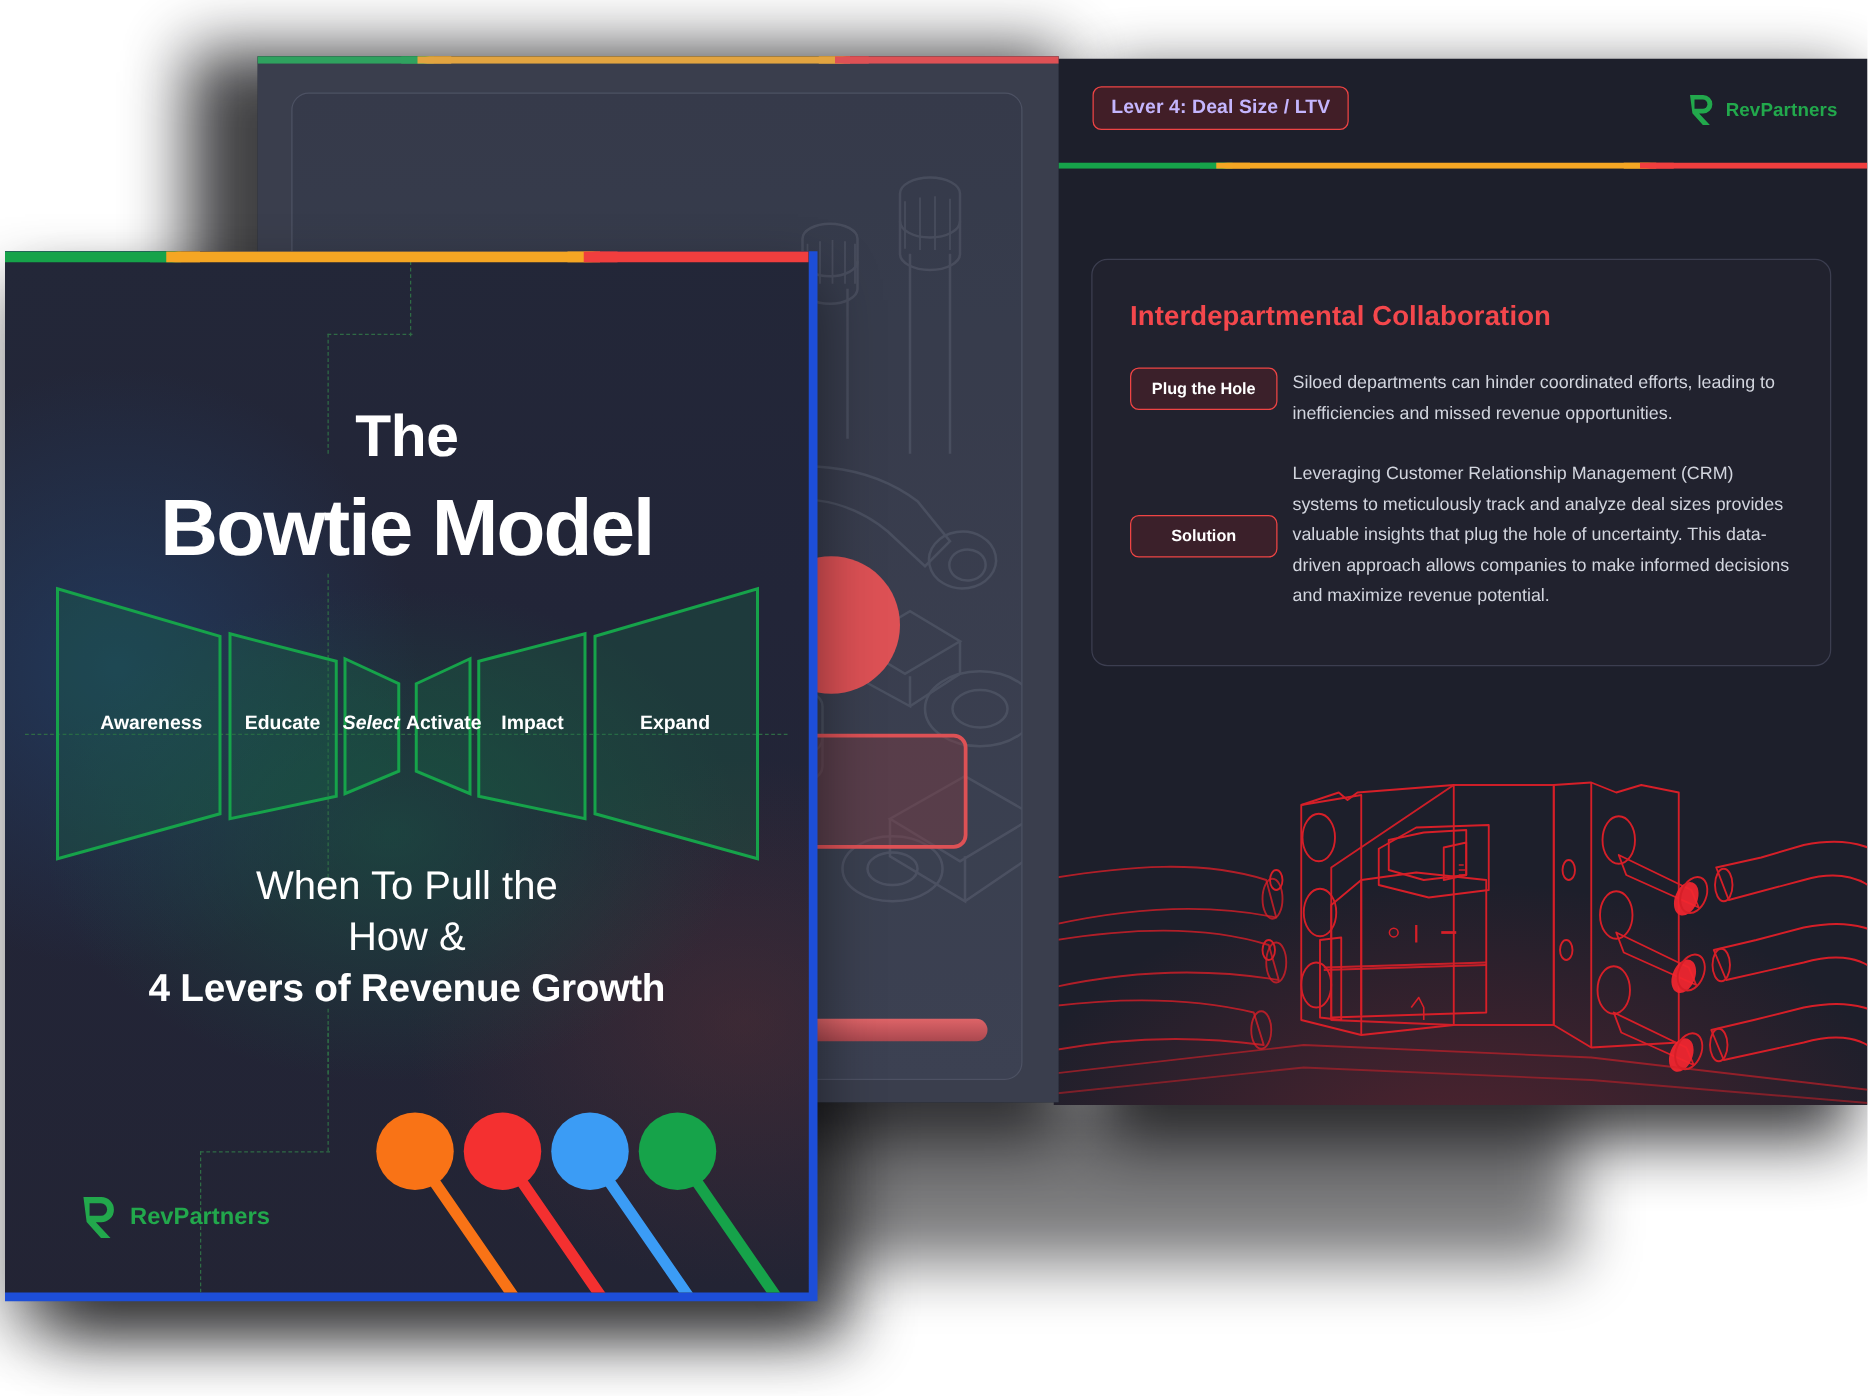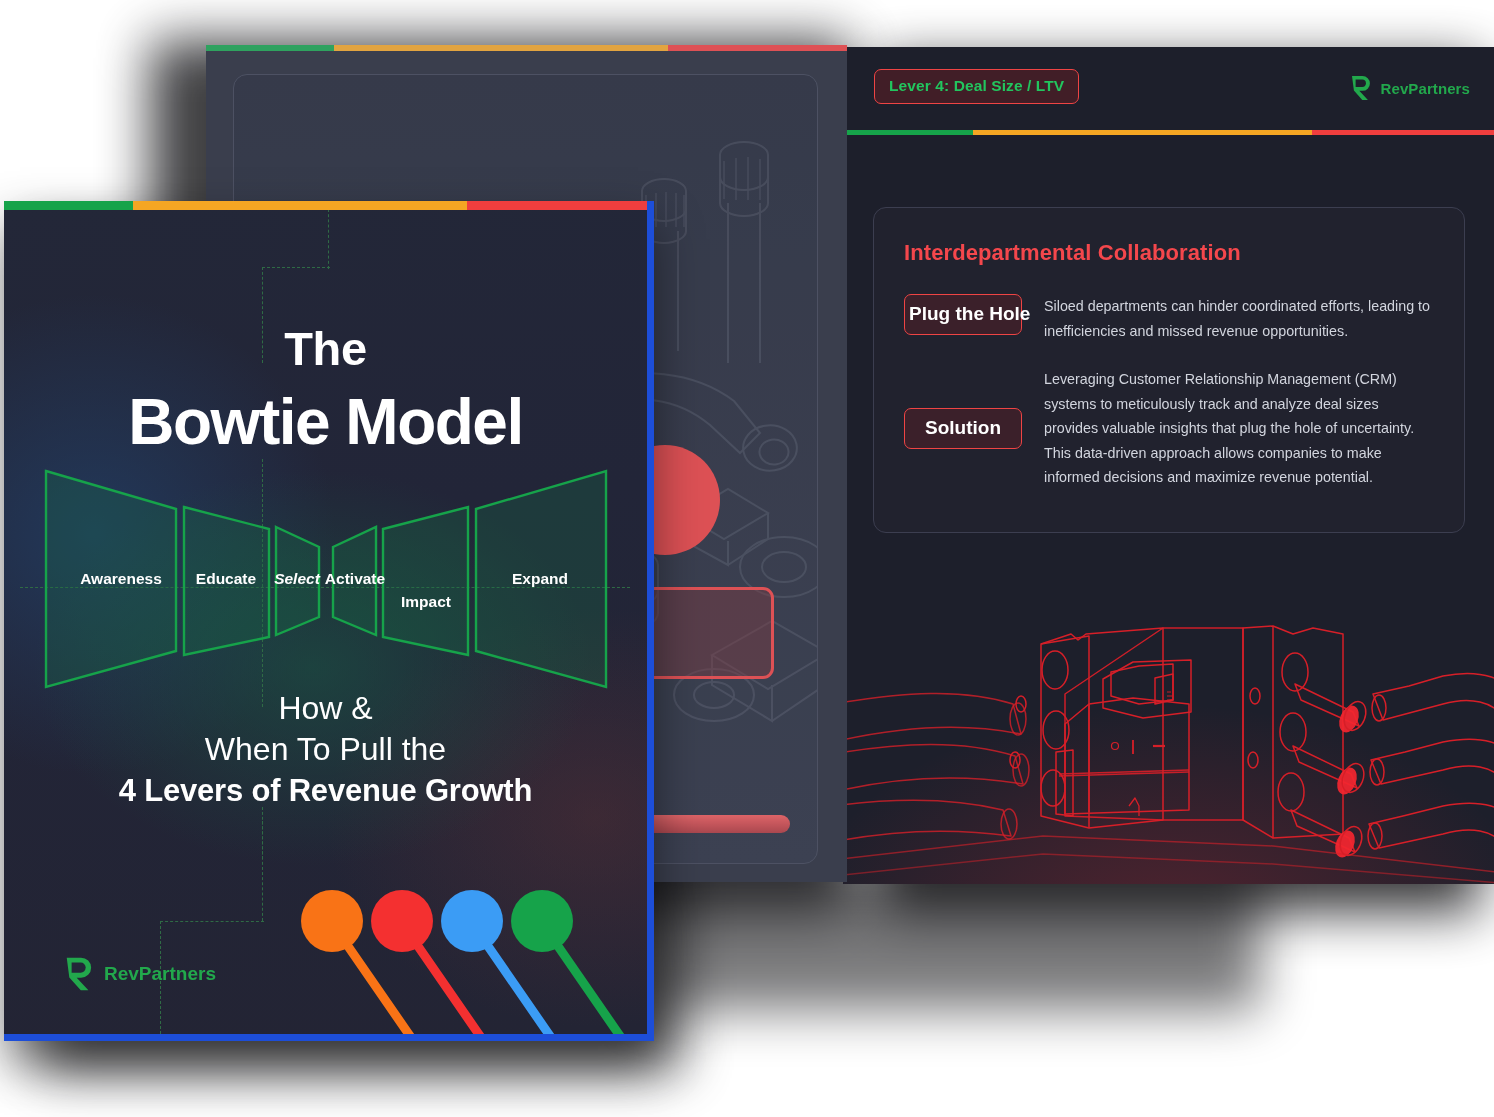--- a/index.html
+++ b/index.html
@@ -39,21 +39,21 @@
   }
   #right-panel .rp-head {
     position: relative; height: 83px;
   }
   .lever-badge {
     position: absolute; left: 31px; top: 22px;
     padding: 7px 14px 8px;
     border: 1.5px solid #ef4444;
     border-radius: 7px;
     background: rgba(120,30,34,.40);
-    color: #22c55e; font-size: 15.5px; font-weight: 700;
+    color: #c4b5fd; font-size: 15.5px; font-weight: 700;
     letter-spacing: .1px;
     white-space: nowrap;
   }
   .rp-logo {
     position: absolute; right: 24px; top: 28px;
     display: flex; align-items: center; gap: 9px;
   }
   .rp-logo .logo-text { color: #22a84c; font-size: 15px; font-weight: 700; letter-spacing: .1px; }
 
   #right-panel .rp-accent { position: absolute; left: 0; top: 83px; width: 100%; height: 5px; }
@@ -65,24 +65,24 @@
     border-radius: 13px;
     padding: 32px 30px 36px 30px;
   }
   .rp-card h2 {
     color: #f4474c; font-size: 22px; font-weight: 700; letter-spacing: .1px;
     margin-bottom: 28px;
   }
   .kv-row { display: flex; align-items: flex-start; margin-bottom: 6px; }
   .kv-row + .kv-row { margin-top: 24px; }
   .kv-tag {
-    flex: 0 0 auto; width: 118px; margin-right: 22px;
+    flex: 0 0 auto; width: 118px; margin-right: 12px;
     border: 1.5px solid #ef4444; border-radius: 7px;
     background: rgba(120,30,34,.30);
-    color: #fff; font-size: 19px; font-weight: 700;
+    color: #fff; font-size: 13px; font-weight: 700;
     text-align: center; padding: 8px 4px 9px;
     white-space: nowrap;
   }
   .kv-tag.shift-mid { align-self: center; }
   .kv-body { flex: 1 1 auto; color: #d2d5de; font-size: 14.3px; line-height: 1.72; }
 
   
   #rp-art { position: absolute; left: 0; bottom: 0; width: 651px; height: 300px; opacity: .95; }
   #rp-art svg { display: block; width: 100%; height: 100%; }
   .rp-glow {
@@ -404,27 +404,27 @@
             <path d="M250 68  L293 88  L293 158 L250 176 Z"></path>
             <path d="M307 88  L350 68  L350 176 L307 158 Z"></path>
             <path d="M357 70  L442 48  L442 196 L357 178 Z"></path>
             <path d="M450 50  L580 12  L580 228 L450 192 Z"></path>
           </g>
         </svg>
         <span class="bt-label" style="left:95px;  top:120px;">Awareness</span>
         <span class="bt-label" style="left:200px; top:120px;">Educate</span>
         <span class="bt-label" style="left:271px; top:120px;font-style:italic;">Select</span>
         <span class="bt-label" style="left:329px; top:120px;">Activate</span>
-        <span class="bt-label" style="left:400px; top:120px;margin-top:23px;">Impact</span>
+        <span class="bt-label" style="left:400px; top:120px;">Impact</span>
         <span class="bt-label" style="left:514px; top:120px;">Expand</span>
       </div>
 
       <div class="fc-sub1">
+        <div>When To Pull the</div>
         <div>How &amp;</div>
-        <div>When To Pull the</div>
       </div>
       <div class="fc-sub2">4 Levers of Revenue Growth</div>
 
       <div id="pins">
         <svg viewBox="0 0 370 160">
           <g stroke-linecap="round">
             <line x1="48" y1="42" x2="135" y2="168" stroke="#f97316" stroke-width="9"></line>
             <line x1="118" y1="42" x2="205" y2="168" stroke="#f43030" stroke-width="9"></line>
             <line x1="188" y1="42" x2="275" y2="168" stroke="#3b9cf5" stroke-width="9"></line>
             <line x1="258" y1="42" x2="345" y2="168" stroke="#16a34a" stroke-width="9"></line>

